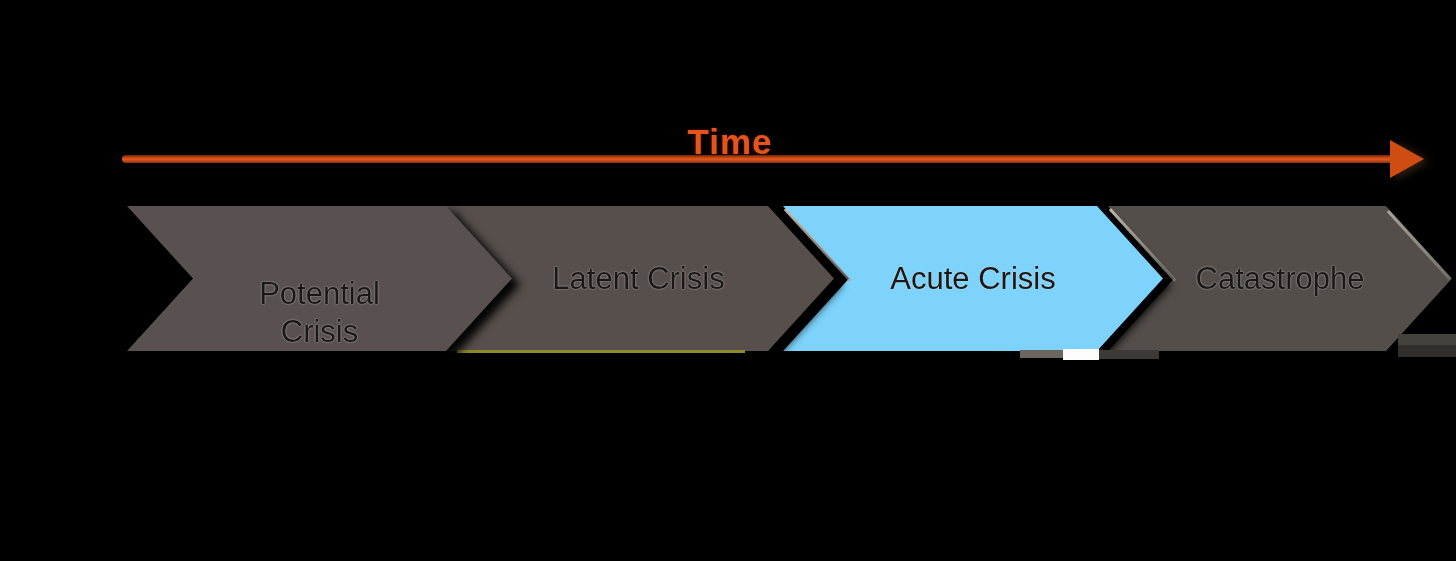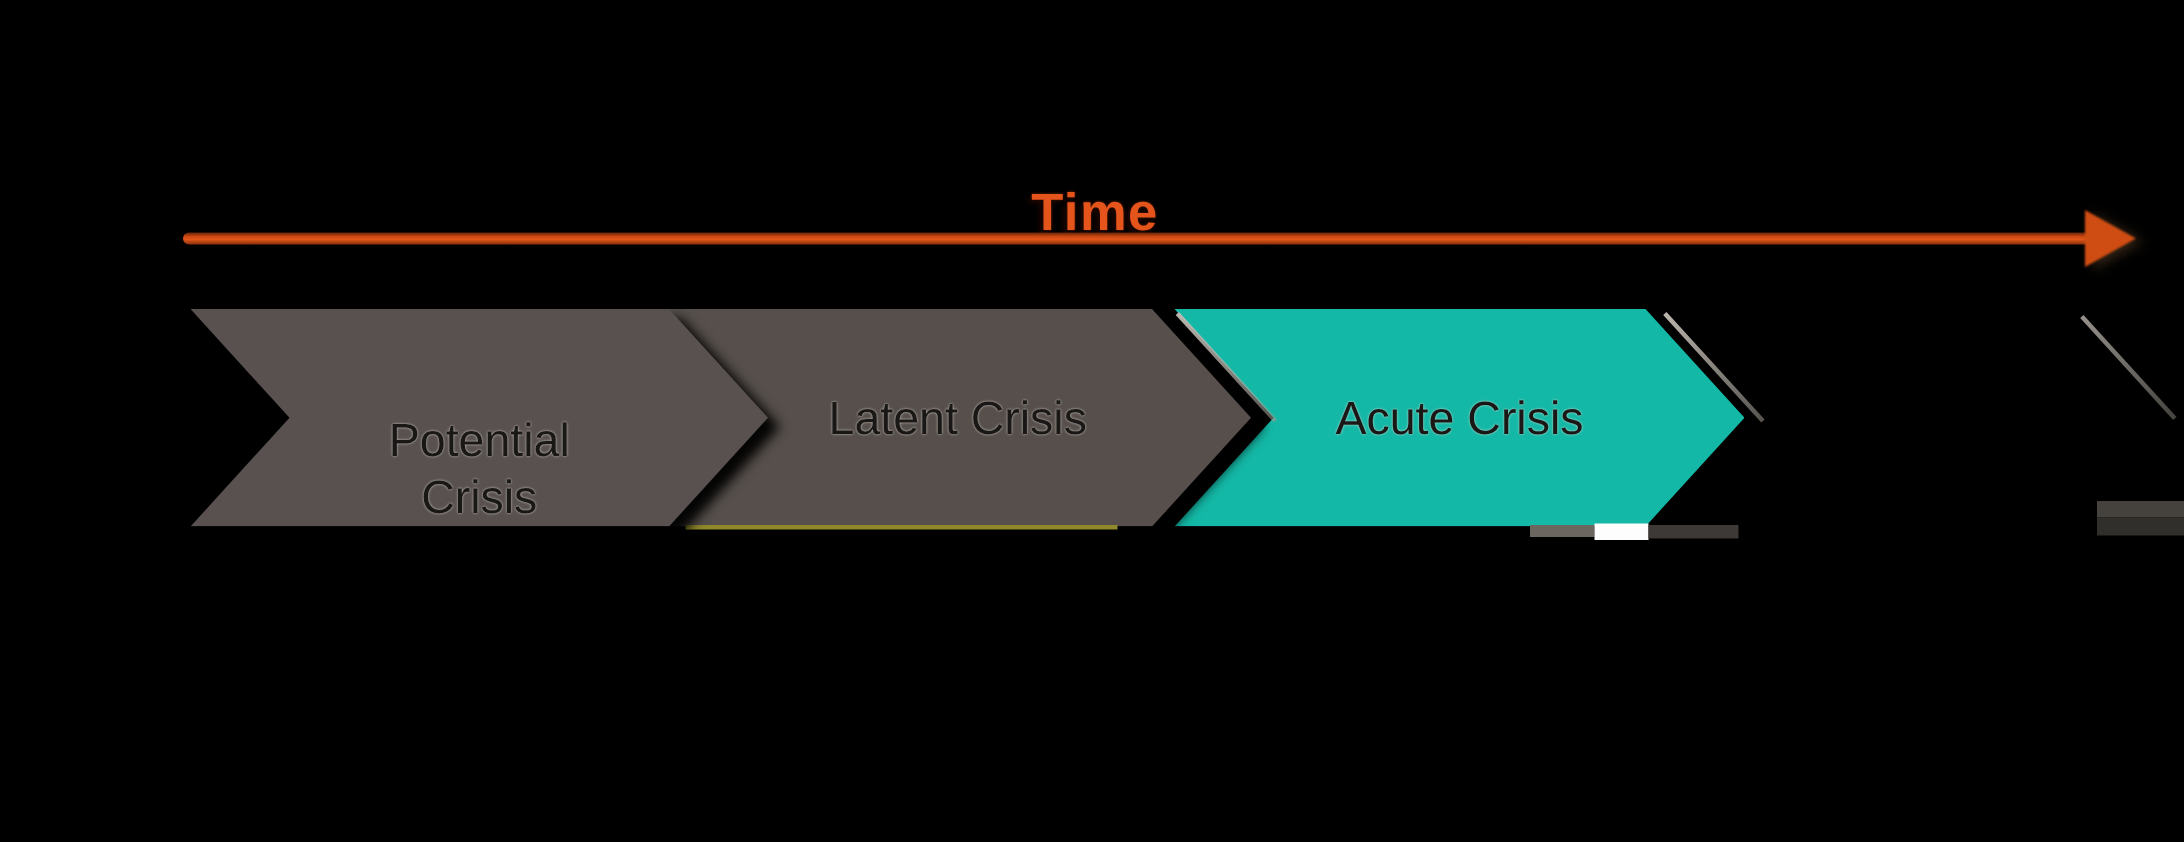--- a/index.html
+++ b/index.html
@@ -112,25 +112,30 @@
     </div>
   </div>
 
   <div class="chev-wrap c2">
     <div class="chev" style="background-color: rgb(86, 79, 75);">
       <span class="chev-label">Latent Crisis</span>
     </div>
   </div>
 
   <div class="chev-wrap c3">
-    <div class="chev" style="background-color: #14b8a6;">
+    <div class="chev" style="background-color: #7dd3fc;">
       <span class="chev-label">Acute Crisis</span>
     </div>
   </div>
 
+  <div class="chev-wrap c4">
+    <div class="chev" style="background-color: rgb(83, 78, 74);">
+      <span class="chev-label">Catastrophe</span>
+    </div>
+  </div>
 
   <div class="hl hl-c3"></div>
   <div class="hl hl-c4"></div>
   <div class="hl hl-c4-tip"></div>
 
   <div class="artifact olive-line"></div>
   <div class="artifact gray-strip-l"></div>
   <div class="artifact white-patch"></div>
   <div class="artifact dark-strip-r"></div>
   <div class="artifact gray-bar-1"></div>

